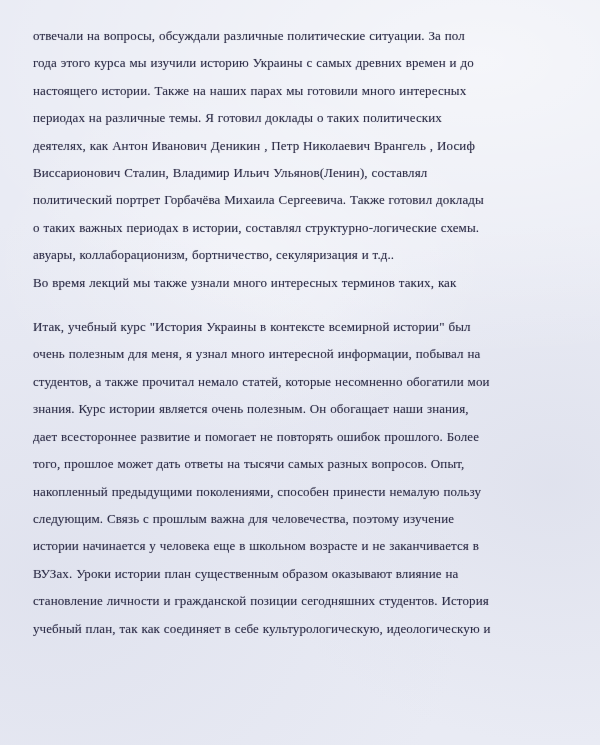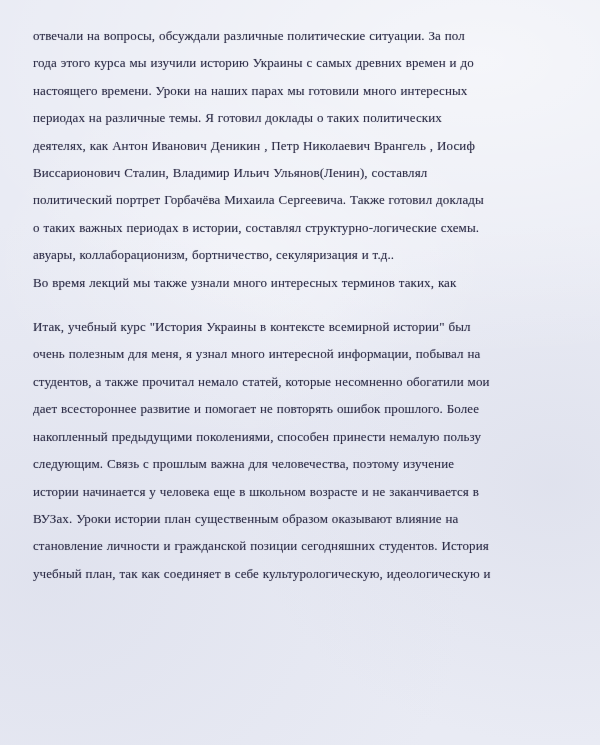--- a/index.html
+++ b/index.html
@@ -43,35 +43,37 @@
   }
 </style>
 </head>
 <body>
 
 <div class="page">
 
   <div class="para">
     <div class="line">отвечали на вопросы, обсуждали различные политические ситуации. За пол</div>
     <div class="line">года этого курса мы изучили историю Украины с самых древних времен и до</div>
-    <div class="line">настоящего времени. Уроки на наших парах мы готовили много интересных</div>
+    <div class="line">настоящего истории. Также на наших парах мы готовили много интересных</div>
     <div class="line">периодах на различные темы.  Я готовил доклады о таких политических</div>
     <div class="line">деятелях, как Антон Иванович Деникин ,   Петр Николаевич Врангель , Иосиф</div>
     <div class="line">Виссарионович Сталин, Владимир Ильич Ульянов(Ленин), составлял</div>
     <div class="line">политический портрет Горбачёва Михаила Сергеевича. Также готовил доклады</div>
     <div class="line">о таких важных периодах в истории, составлял структурно-логические схемы.</div>
     <div class="line">авуары, коллаборационизм, бортничество, секуляризация и т.д..</div>
     <div class="line">Во время лекций мы также узнали много интересных терминов таких, как</div>
   </div>
 
   <div class="para">
     <div class="line">Итак,  учебный курс "История Украины в контексте всемирной истории" был</div>
     <div class="line">очень полезным для меня, я узнал много интересной информации, побывал на</div>
     <div class="line">студентов, а также прочитал немало статей, которые несомненно обогатили мои</div>
+    <div class="line">знания. Курс истории является очень полезным. Он обогащает наши знания,</div>
     <div class="line">дает всестороннее развитие и помогает не повторять ошибок прошлого. Более</div>
+    <div class="line">того, прошлое может дать ответы на тысячи самых разных вопросов. Опыт,</div>
     <div class="line">накопленный предыдущими поколениями, способен принести немалую пользу</div>
     <div class="line">следующим. Связь с прошлым важна для человечества, поэтому изучение</div>
     <div class="line">истории начинается у человека еще в школьном возрасте и не заканчивается в</div>
     <div class="line">ВУЗах. Уроки истории план существенным образом оказывают влияние на</div>
     <div class="line">становление личности и гражданской позиции сегодняшних студентов. История</div>
     <div class="line">учебный план, так как соединяет в себе культурологическую, идеологическую и</div>
   </div>
 
 </div>
 

